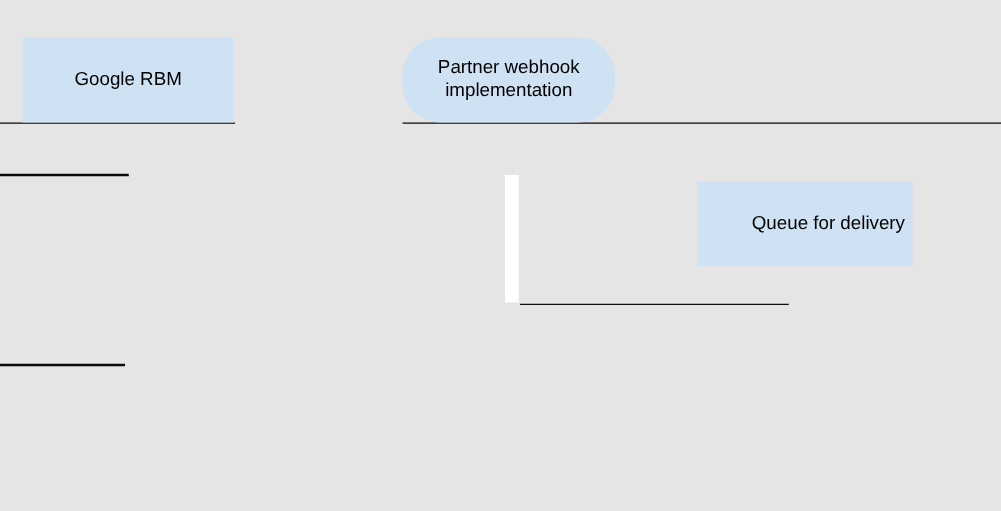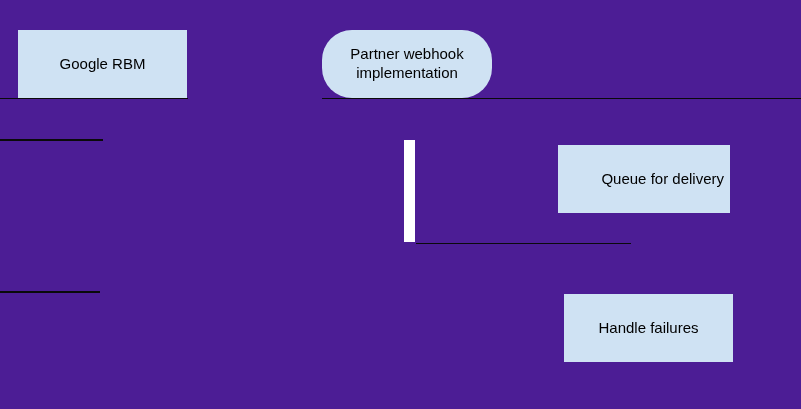--- a/index.html
+++ b/index.html
@@ -8,21 +8,21 @@
     padding: 0;
     background: #000000;
   }
   body {
     font-family: "Liberation Sans", sans-serif;
   }
   #canvas {
     position: relative;
     width: 801px;
     height: 409px;
-    background: #4c1d95;
+    background: #e5e5e5;
     overflow: hidden;
     text-decoration: underline;
   }
   .node {
     position: absolute;
     display: flex;
     align-items: center;
     justify-content: center;
     text-align: center;
     color: #000000;
@@ -69,17 +69,14 @@
 
   <div class="node" style="left:322px; top:30px; width:170px; height:68px; background:#cfe2f3;border-radius:30px;">
     <span class="node-label">Partner webhook
 implementation</span>
   </div>
 
   <div class="node" style="left:558px; top:145px; width:172px; height:68px; background:#cfe2f3;text-align:right;">
     <span class="node-label">Queue for delivery</span>
   </div>
 
-  <div class="node" style="left:564px; top:294px; width:169px; height:68px; background:#cfe2f3;">
-    <span class="node-label">Handle failures</span>
-  </div>
 
 </div>
 
 </body></html>

